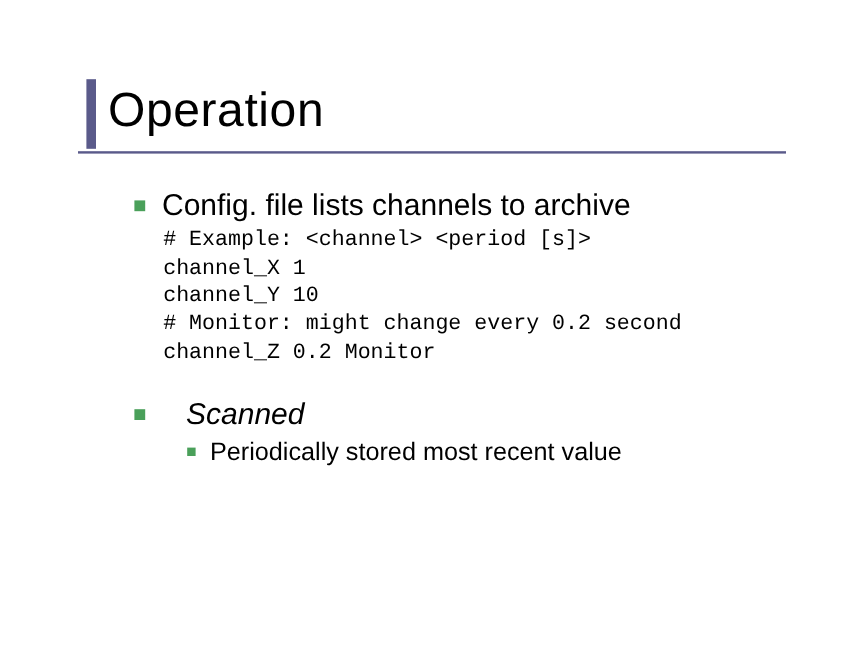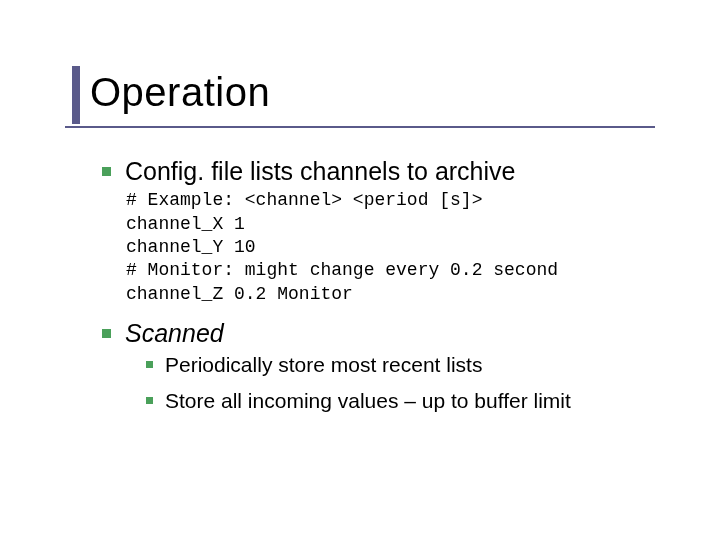--- a/index.html
+++ b/index.html
@@ -44,40 +44,41 @@
   .title-underline {
     position: absolute;
     left: 65px;
     top: 126px;
     width: 590px;
     height: 2px;
     background: #5a5a8a;
   }
   .body {
     position: absolute;
-    left: 102px;
+    left: 112px;
     top: 150px;
     width: 560px;
   }
   .lvl1 {
     margin: 6px 0 2px 0;
   }
   .lvl1-row {
     display: flex;
     align-items: flex-start;
   }
   .lvl1-text {
     font-size: 25px;
     line-height: 1.25;
   }
   .lvl1-text.italic {
     font-style: italic;
+    margin-left: 20px;
   }
   .code-block {
-    margin: 2px 0 12px 24px;
+    margin: 2px 0 24px 24px;
     font-family: "Courier New", Courier, monospace;
     font-size: 18px;
     line-height: 1.3;
     white-space: pre;
   }
   .lvl2 {
     margin: 2px 0 8px 44px;
   }
   .lvl2-row {
     display: flex;
@@ -129,26 +130,20 @@
 
     <div class="lvl1">
       <div class="lvl1-row">
         <div class="bullet-sq"></div>
         <div class="lvl1-text italic">Scanned</div>
       </div>
     </div>
     <div class="lvl2">
       <div class="lvl2-row">
         <div class="bullet-sq sm"></div>
-        <div class="lvl2-text">Periodically store most recent lists</div>
+        <div class="lvl2-text">Periodically stored most recent value</div>
       </div>
     </div>
 
-    <div class="lvl2">
-      <div class="lvl2-row">
-        <div class="bullet-sq sm"></div>
-        <div class="lvl2-text">Store all incoming values – up to buffer limit</div>
-      </div>
-    </div>
 
 
   </div>
 </div>
 
 </body></html>

